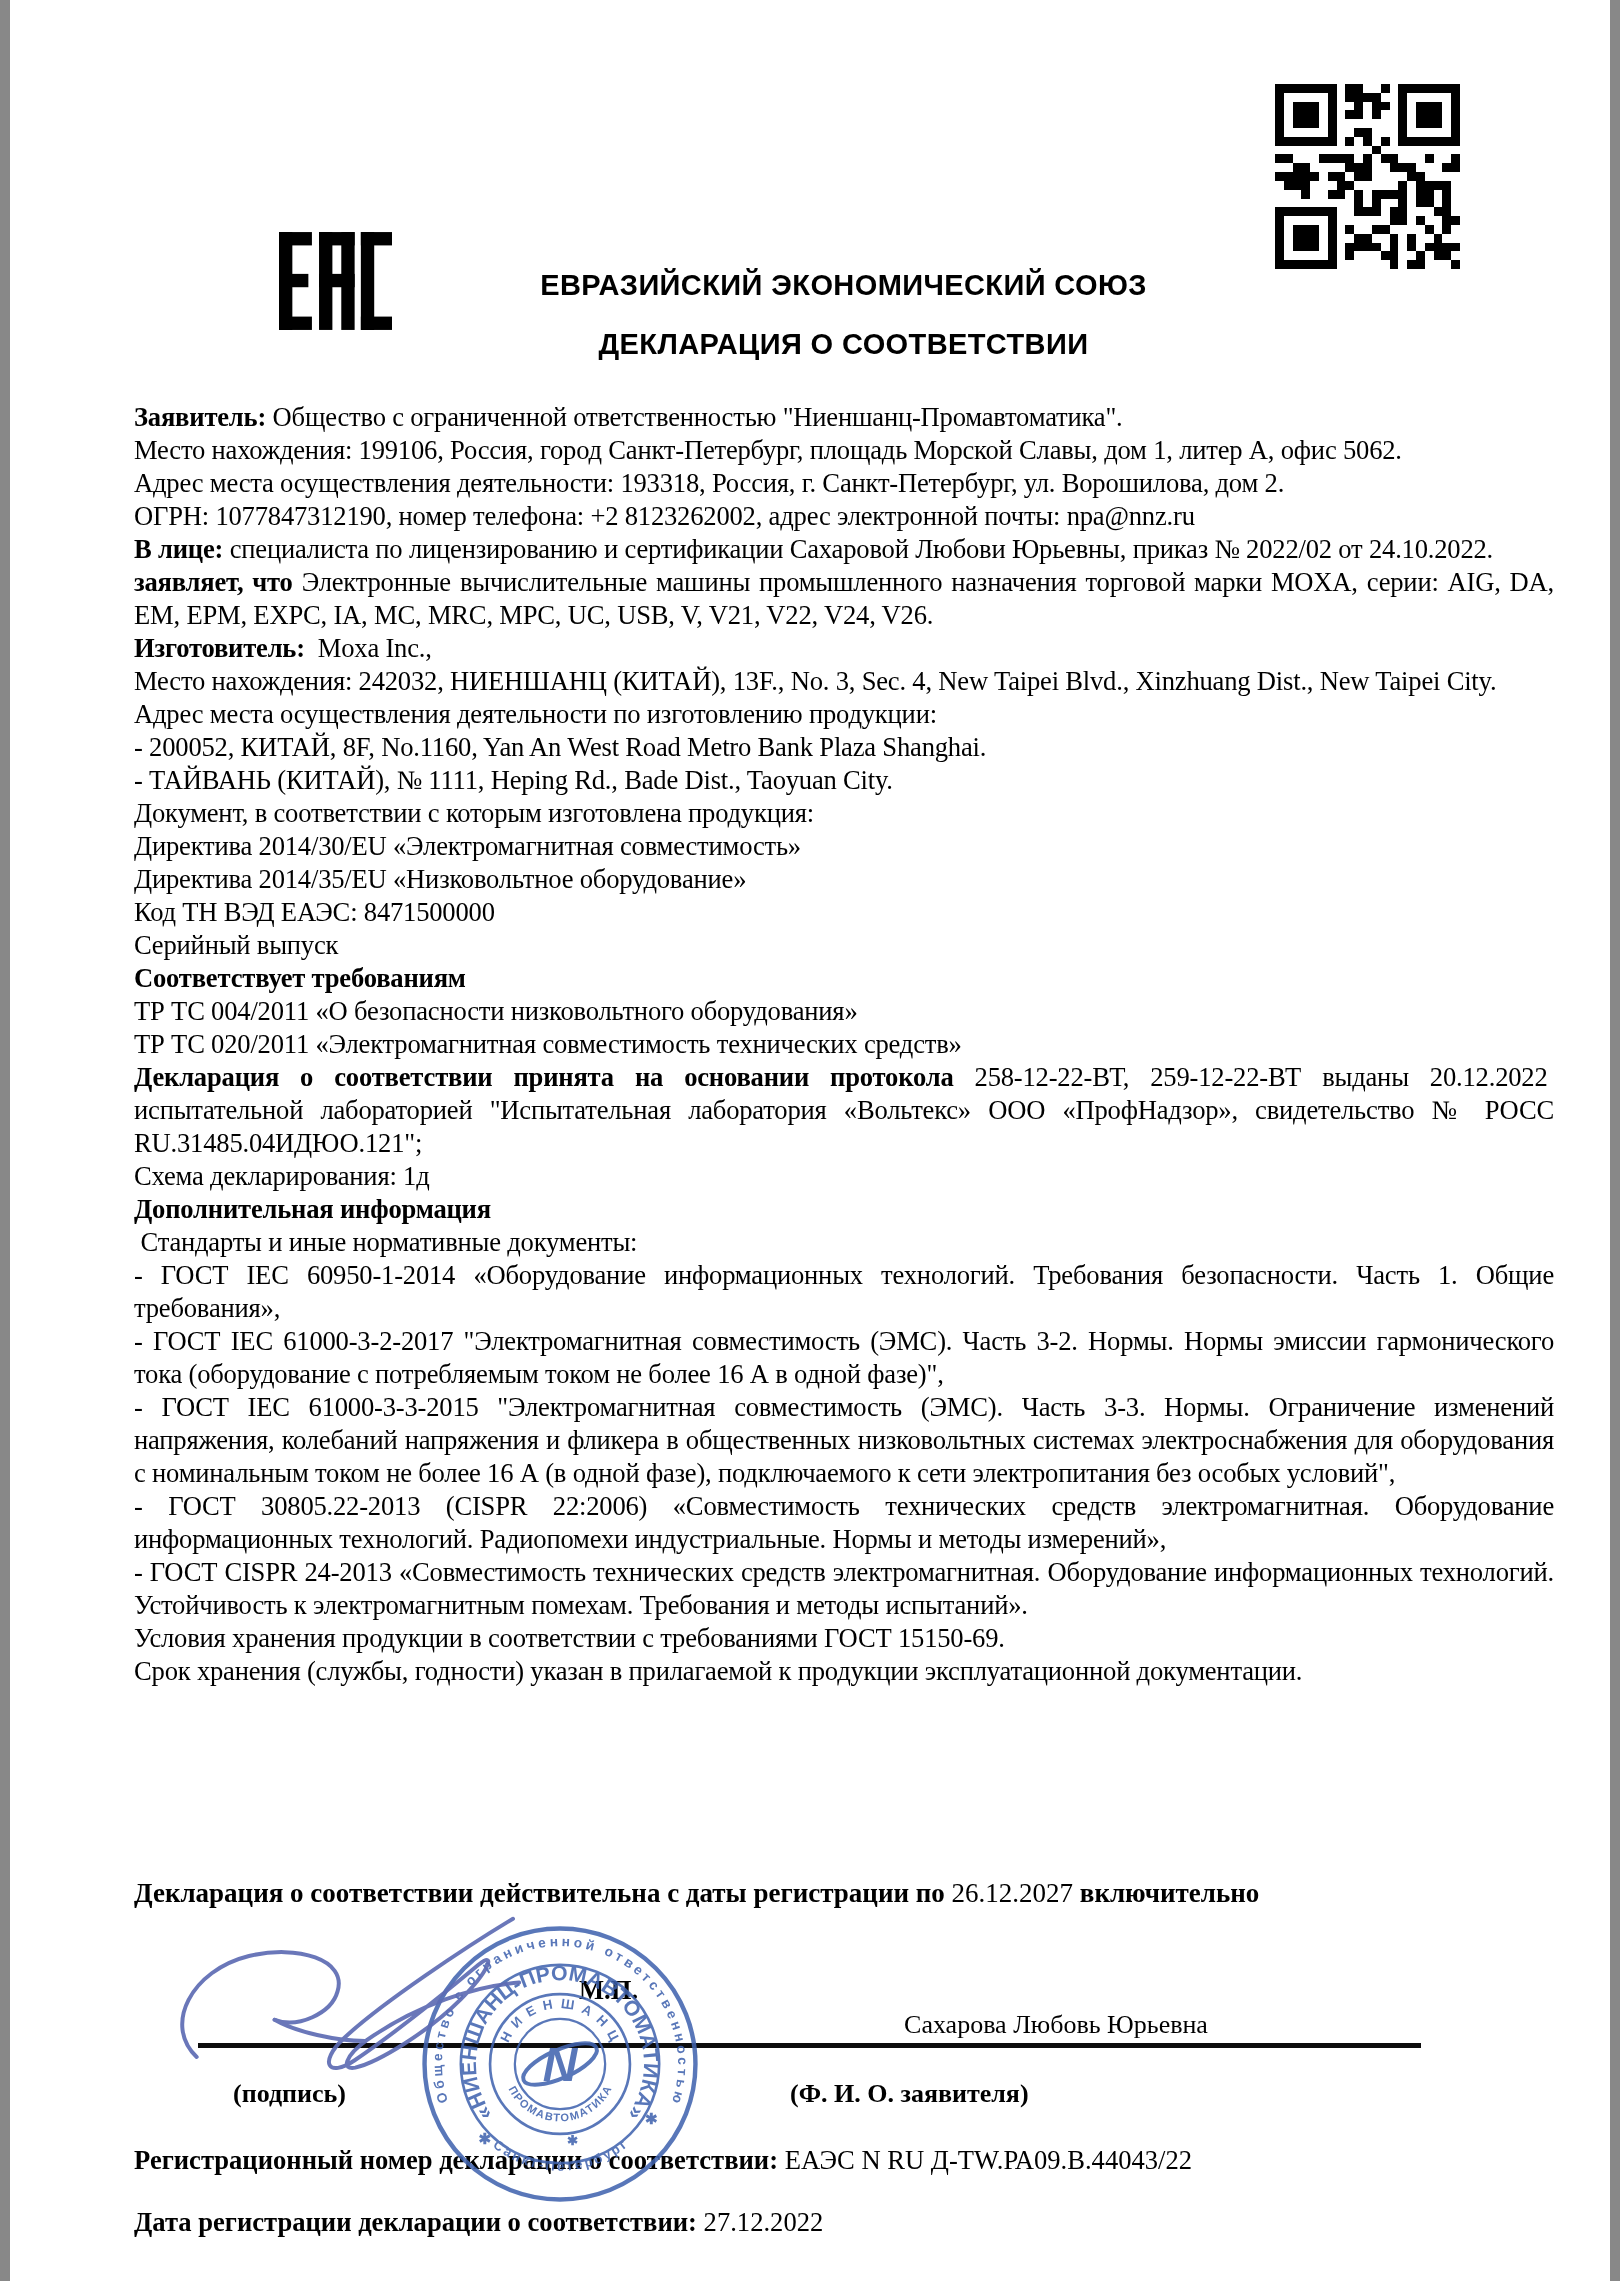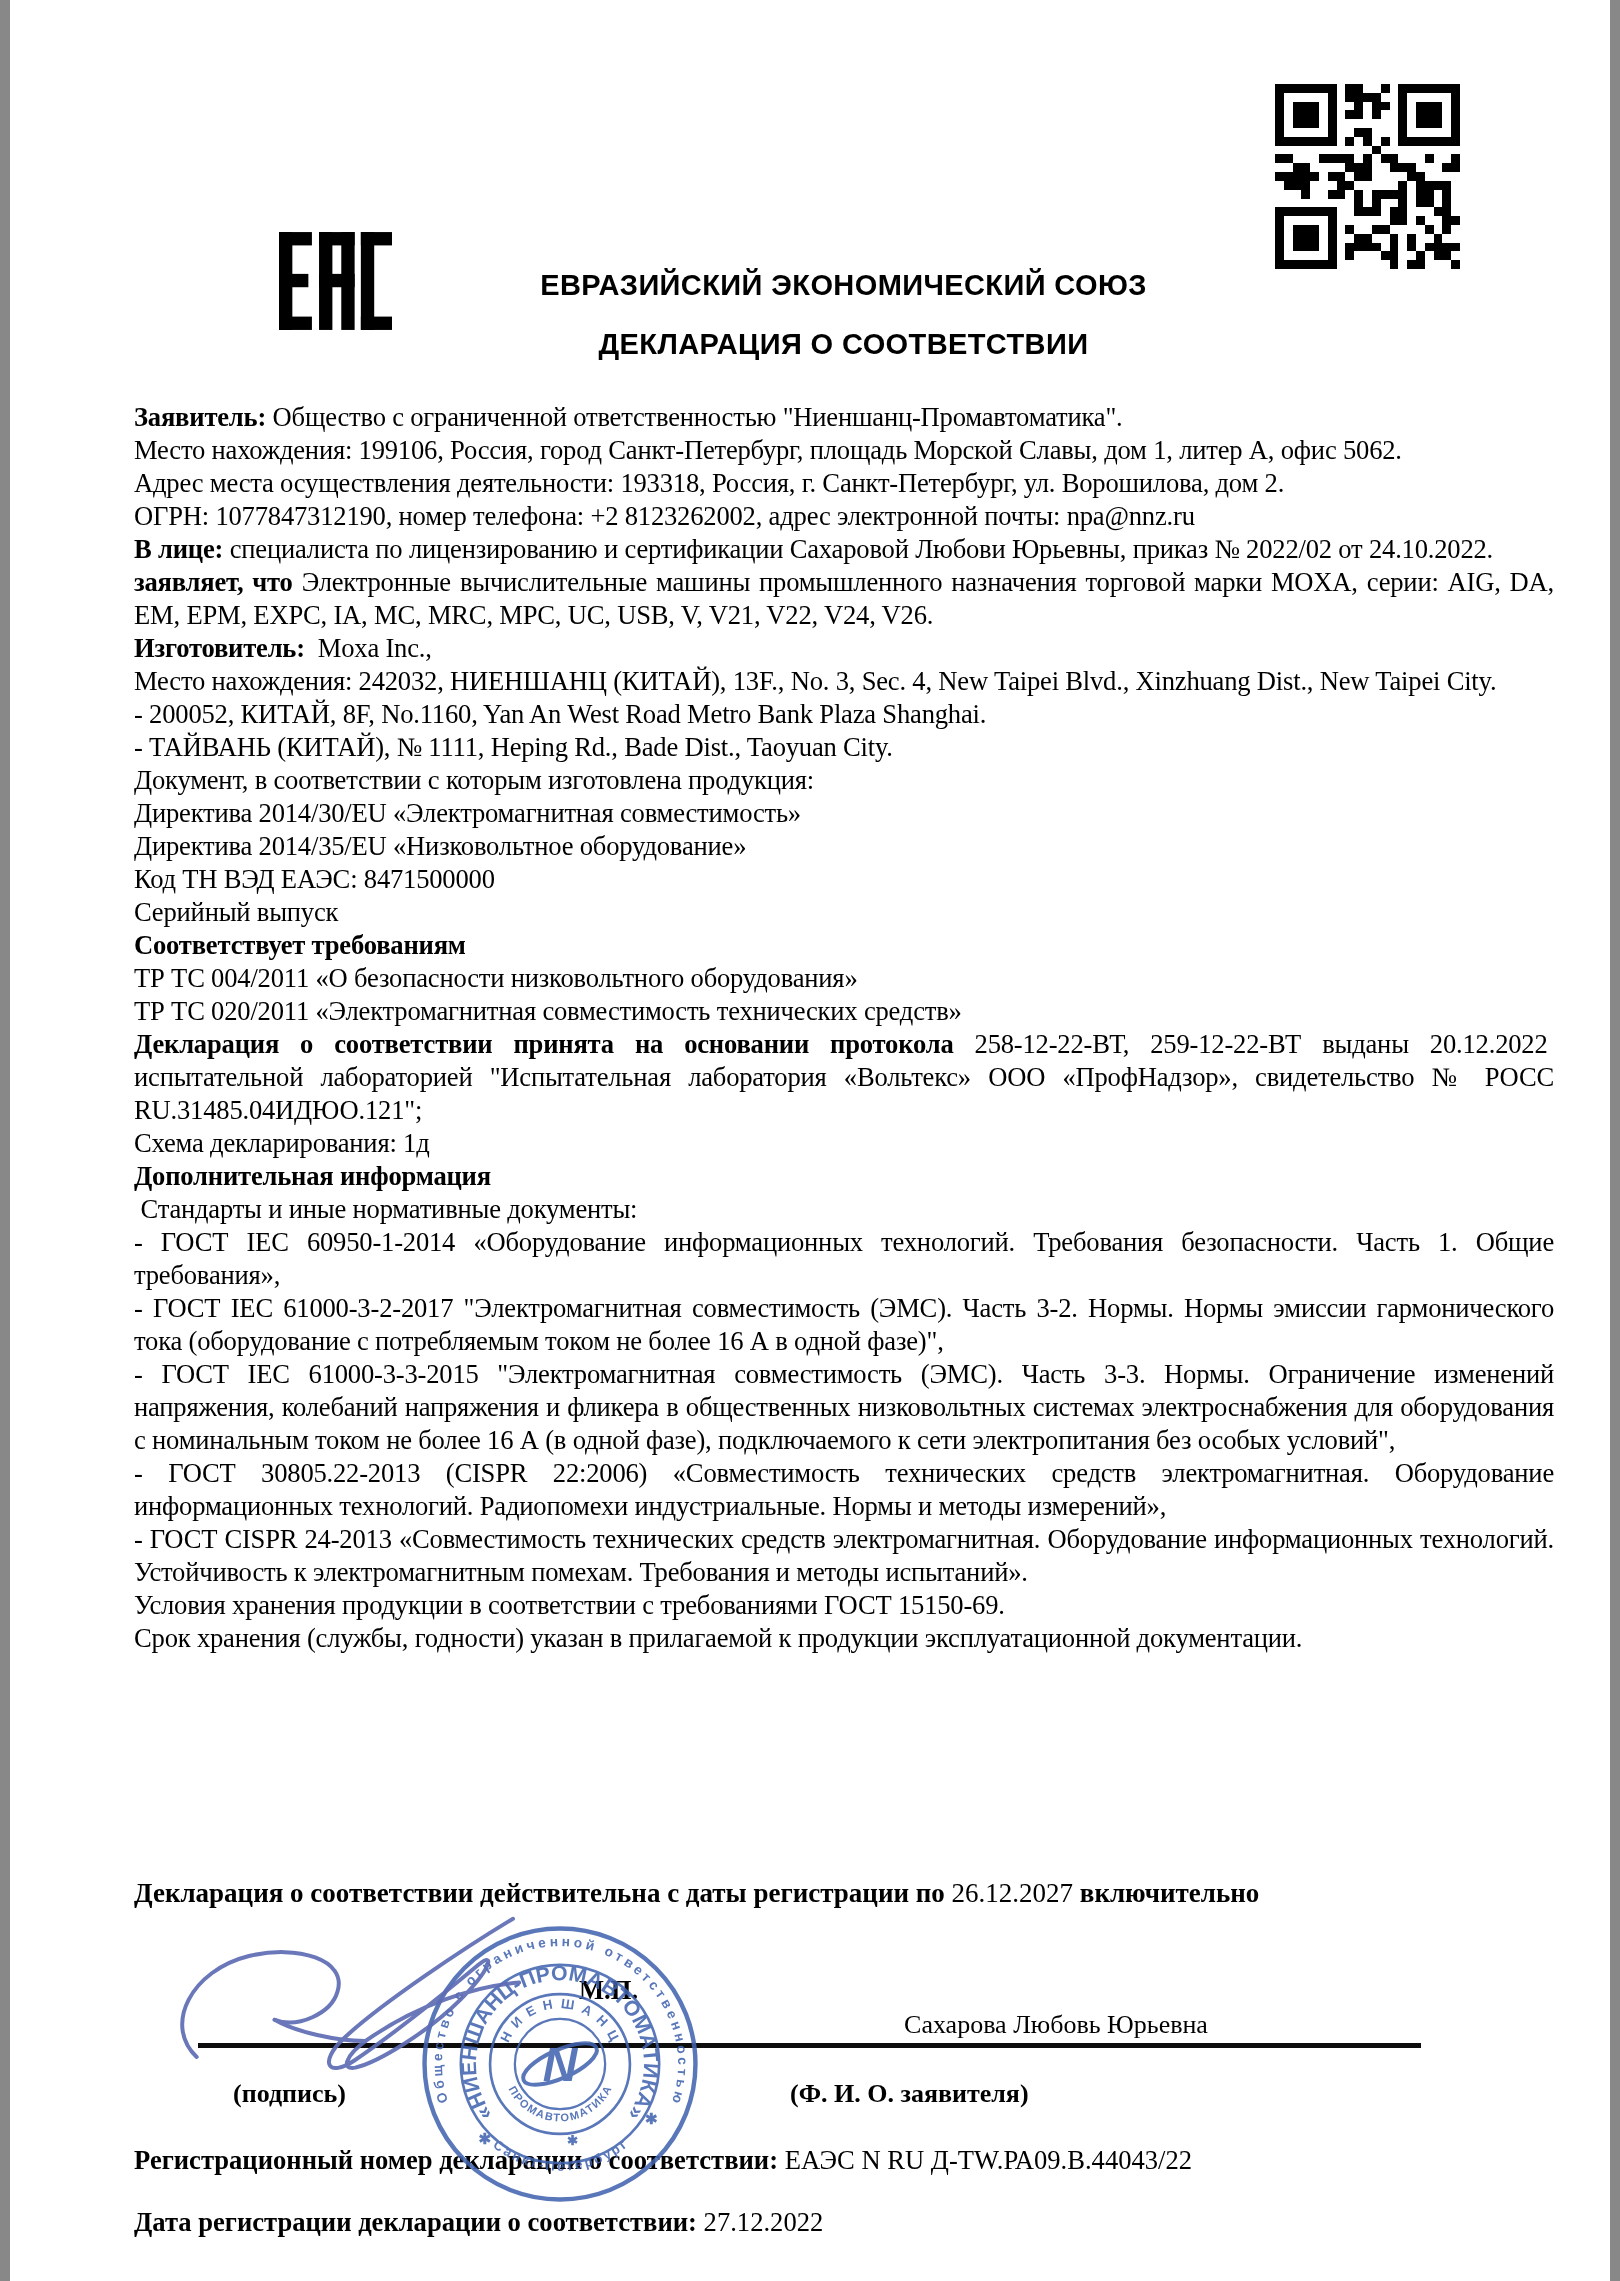--- a/index.html
+++ b/index.html
@@ -209,20 +209,21 @@
 
   <div class="bodytext">
       <p class="para"><span class="b">Заявитель:</span><span> Общество с ограниченной ответственностью "Ниеншанц-Промавтоматика".</span></p>
       <p class="para"><span>Место нахождения: 199106, Россия, город Санкт-Петербург, площадь Морской Славы, дом 1, литер А, офис 5062.</span></p>
       <p class="para"><span>Адрес места осуществления деятельности: 193318, Россия, г. Санкт-Петербург, ул. Ворошилова, дом 2.</span></p>
       <p class="para"><span>ОГРН: 1077847312190, номер телефона: +2 8123262002, адрес электронной почты: npa@nnz.ru</span></p>
       <p class="para"><span class="b">В лице:</span><span> специалиста по лицензированию и сертификации Сахаровой Любови Юрьевны, приказ № 2022/02 от 24.10.2022.</span></p>
       <p class="para"><span class="b">заявляет, что</span><span> Электронные вычислительные машины промышленного назначения торговой марки MOXA, серии: AIG, DA, EM, EPM, EXPC, IA, MC, MRC, MPC, UC, USB, V, V21, V22, V24, V26.</span></p>
       <p class="para"><span class="b">Изготовитель:</span><span>&nbsp; Moxa Inc.,</span></p>
       <p class="para"><span>Место нахождения: 242032, НИЕНШАНЦ (КИТАЙ), 13F., No. 3, Sec. 4, New Taipei Blvd., Xinzhuang Dist., New Taipei City.</span></p>
+      <p class="para"><span>Адрес места осуществления деятельности по изготовлению продукции:</span></p>
       <p class="para"><span>- 200052, КИТАЙ, 8F, No.1160, Yan An West Road Metro Bank Plaza Shanghai.</span></p>
       <p class="para"><span>- ТАЙВАНЬ (КИТАЙ), № 1111, Heping Rd., Bade Dist., Taoyuan City.</span></p>
       <p class="para"><span>Документ, в соответствии с которым изготовлена продукция:</span></p>
       <p class="para"><span>Директива 2014/30/EU «Электромагнитная совместимость»</span></p>
       <p class="para"><span>Директива 2014/35/EU «Низковольтное оборудование»</span></p>
       <p class="para"><span>Код ТН ВЭД ЕАЭС: 8471500000</span></p>
       <p class="para"><span>Серийный выпуск</span></p>
       <p class="para"><span class="b">Соответствует требованиям</span></p>
       <p class="para"><span>ТР ТС 004/2011 «О безопасности низковольтного оборудования»</span></p>
       <p class="para"><span>ТР ТС 020/2011 «Электромагнитная совместимость технических средств»</span></p>

